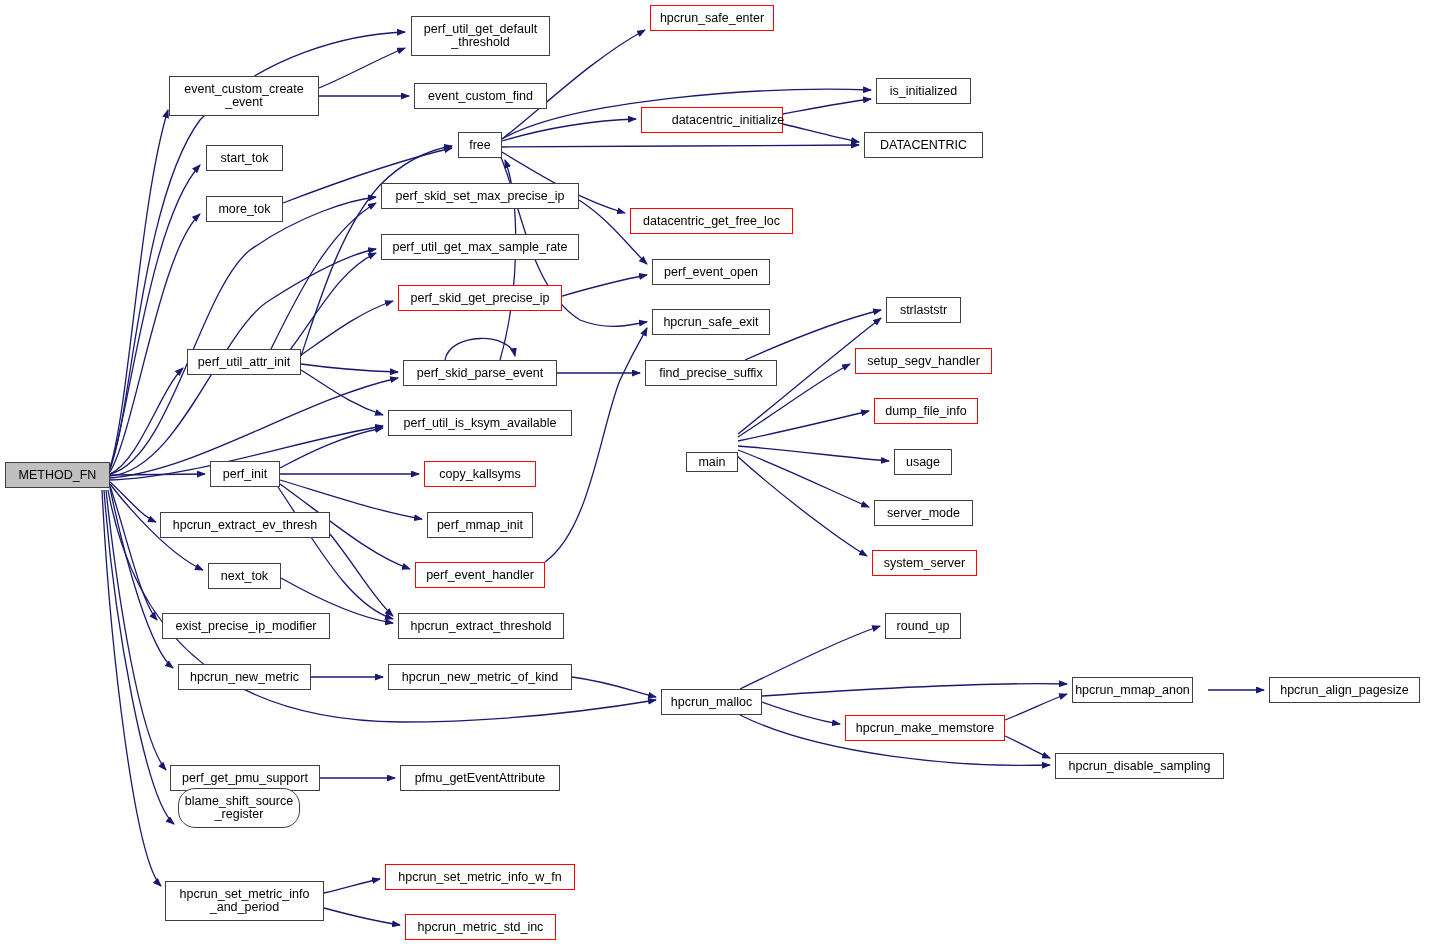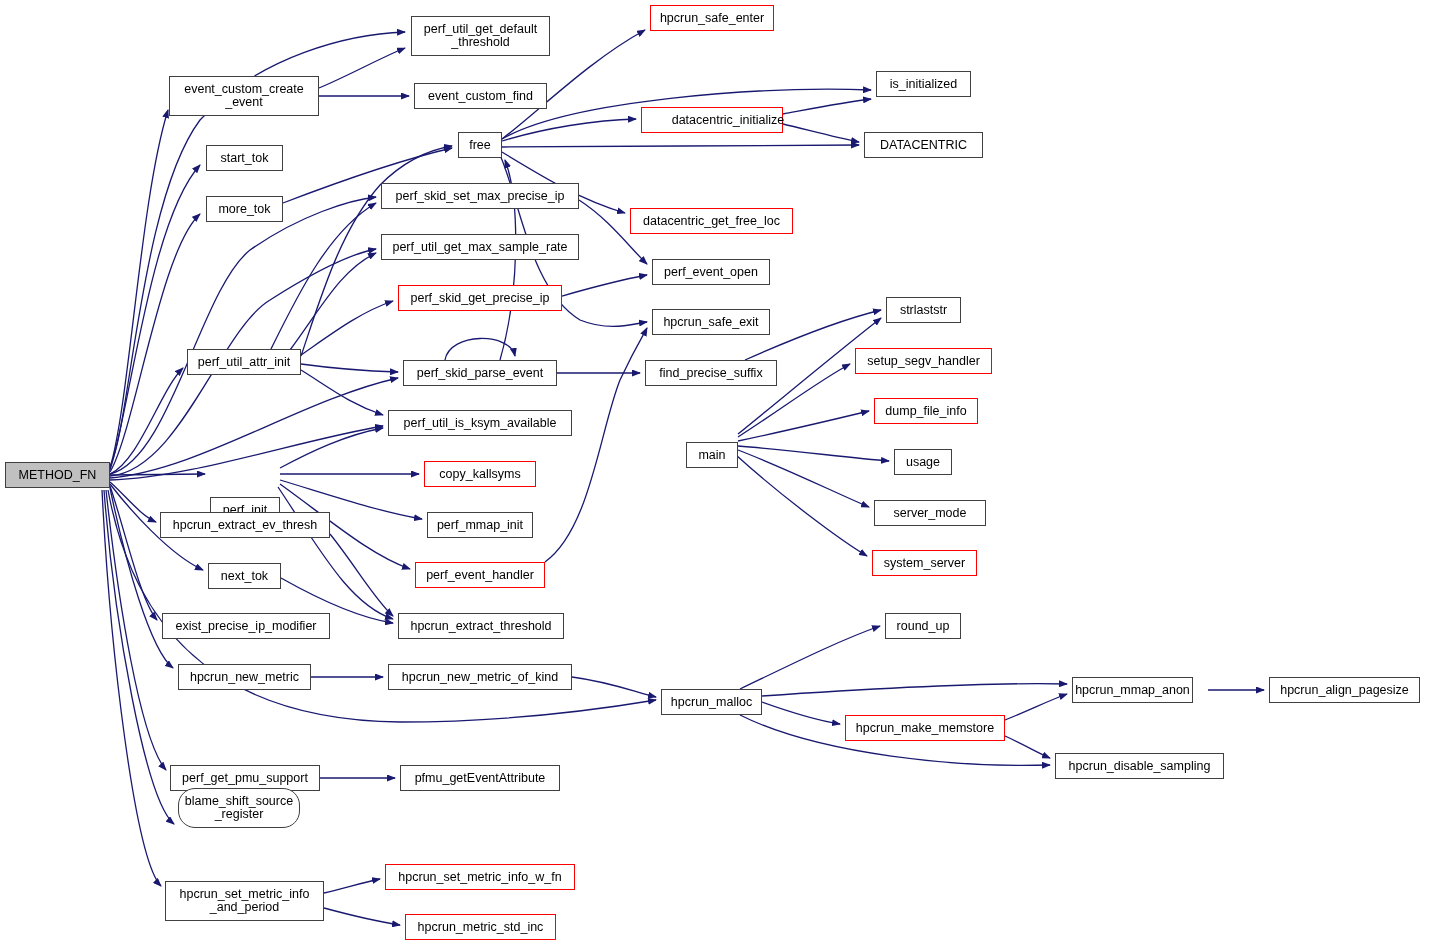--- a/index.html
+++ b/index.html
@@ -108,44 +108,44 @@
       </g>
   </svg>
   <div id="node-layer">
       <div class="node root" style="left: 5px; top: 462px; width: 105px; height: 26px;">METHOD_FN</div>
       <div class="node" style="left: 411px; top: 16px; width: 139px; height: 40px;">perf_util_get_default
 _threshold</div>
       <div class="node" style="left: 169px; top: 76px; width: 150px; height: 40px;">event_custom_create
 _event</div>
       <div class="node" style="left: 414px; top: 83px; width: 133px; height: 26px;">event_custom_find</div>
       <div class="node red" style="left: 650px; top: 5px; width: 124px; height: 26px;">hpcrun_safe_enter</div>
-      <div class="node" style="left: 876px; top: 71px; width: 95px; height: 26px;">is_initialized</div>
+      <div class="node" style="left: 876px; top: 78px; width: 95px; height: 26px;">is_initialized</div>
       <div class="node red" style="left: 641px; top: 107px; width: 142px; height: 26px; padding-left: 32px;">datacentric_initialize</div>
       <div class="node" style="left: 864px; top: 132px; width: 119px; height: 26px;">DATACENTRIC</div>
       <div class="node" style="left: 458px; top: 132px; width: 44px; height: 26px;">free</div>
       <div class="node" style="left: 206px; top: 145px; width: 77px; height: 26px;">start_tok</div>
       <div class="node" style="left: 381px; top: 183px; width: 198px; height: 26px;">perf_skid_set_max_precise_ip</div>
       <div class="node red" style="left: 630px; top: 208px; width: 163px; height: 26px;">datacentric_get_free_loc</div>
       <div class="node" style="left: 206px; top: 196px; width: 77px; height: 26px;">more_tok</div>
       <div class="node" style="left: 381px; top: 234px; width: 198px; height: 26px;">perf_util_get_max_sample_rate</div>
       <div class="node" style="left: 652px; top: 259px; width: 118px; height: 26px;">perf_event_open</div>
       <div class="node red" style="left: 398px; top: 285px; width: 164px; height: 26px;">perf_skid_get_precise_ip</div>
       <div class="node" style="left: 652px; top: 309px; width: 118px; height: 26px;">hpcrun_safe_exit</div>
       <div class="node" style="left: 886px; top: 297px; width: 75px; height: 26px;">strlaststr</div>
       <div class="node" style="left: 187px; top: 349px; width: 114px; height: 26px;">perf_util_attr_init</div>
       <div class="node" style="left: 403px; top: 360px; width: 154px; height: 26px;">perf_skid_parse_event</div>
       <div class="node" style="left: 645px; top: 360px; width: 132px; height: 26px;">find_precise_suffix</div>
       <div class="node red" style="left: 855px; top: 348px; width: 137px; height: 26px;">setup_segv_handler</div>
       <div class="node" style="left: 388px; top: 410px; width: 184px; height: 26px;">perf_util_is_ksym_available</div>
       <div class="node red" style="left: 874px; top: 398px; width: 104px; height: 26px;">dump_file_info</div>
-      <div class="node" style="left: 686px; top: 442px; width: 52px; height: 26px;">main</div>
+      <div class="node" style="left: 686px; top: 452px; width: 52px; height: 20px;">main</div>
       <div class="node" style="left: 894px; top: 449px; width: 58px; height: 26px;">usage</div>
-      <div class="node" style="left: 210px; top: 461px; width: 70px; height: 26px; margin-top: 36px;">perf_init</div>
+      <div class="node" style="left: 210px; top: 461px; width: 70px; height: 26px;">perf_init</div>
       <div class="node red" style="left: 424px; top: 461px; width: 112px; height: 26px;">copy_kallsyms</div>
-      <div class="node" style="left: 874px; top: 500px; width: 112px; height: 26px;">server_mode</div>
+      <div class="node" style="left: 874px; top: 500px; width: 99px; height: 26px;">server_mode</div>
       <div class="node" style="left: 160px; top: 512px; width: 170px; height: 26px;">hpcrun_extract_ev_thresh</div>
       <div class="node" style="left: 427px; top: 512px; width: 106px; height: 26px;">perf_mmap_init</div>
       <div class="node red" style="left: 872px; top: 550px; width: 105px; height: 26px;">system_server</div>
       <div class="node" style="left: 208px; top: 563px; width: 73px; height: 26px;">next_tok</div>
       <div class="node red" style="left: 415px; top: 562px; width: 130px; height: 26px;">perf_event_handler</div>
       <div class="node" style="left: 162px; top: 613px; width: 168px; height: 26px;">exist_precise_ip_modifier</div>
       <div class="node" style="left: 398px; top: 613px; width: 166px; height: 26px;">hpcrun_extract_threshold</div>
       <div class="node" style="left: 885px; top: 613px; width: 76px; height: 26px;">round_up</div>
       <div class="node" style="left: 178px; top: 664px; width: 133px; height: 26px;">hpcrun_new_metric</div>
       <div class="node" style="left: 388px; top: 664px; width: 184px; height: 26px;">hpcrun_new_metric_of_kind</div>

